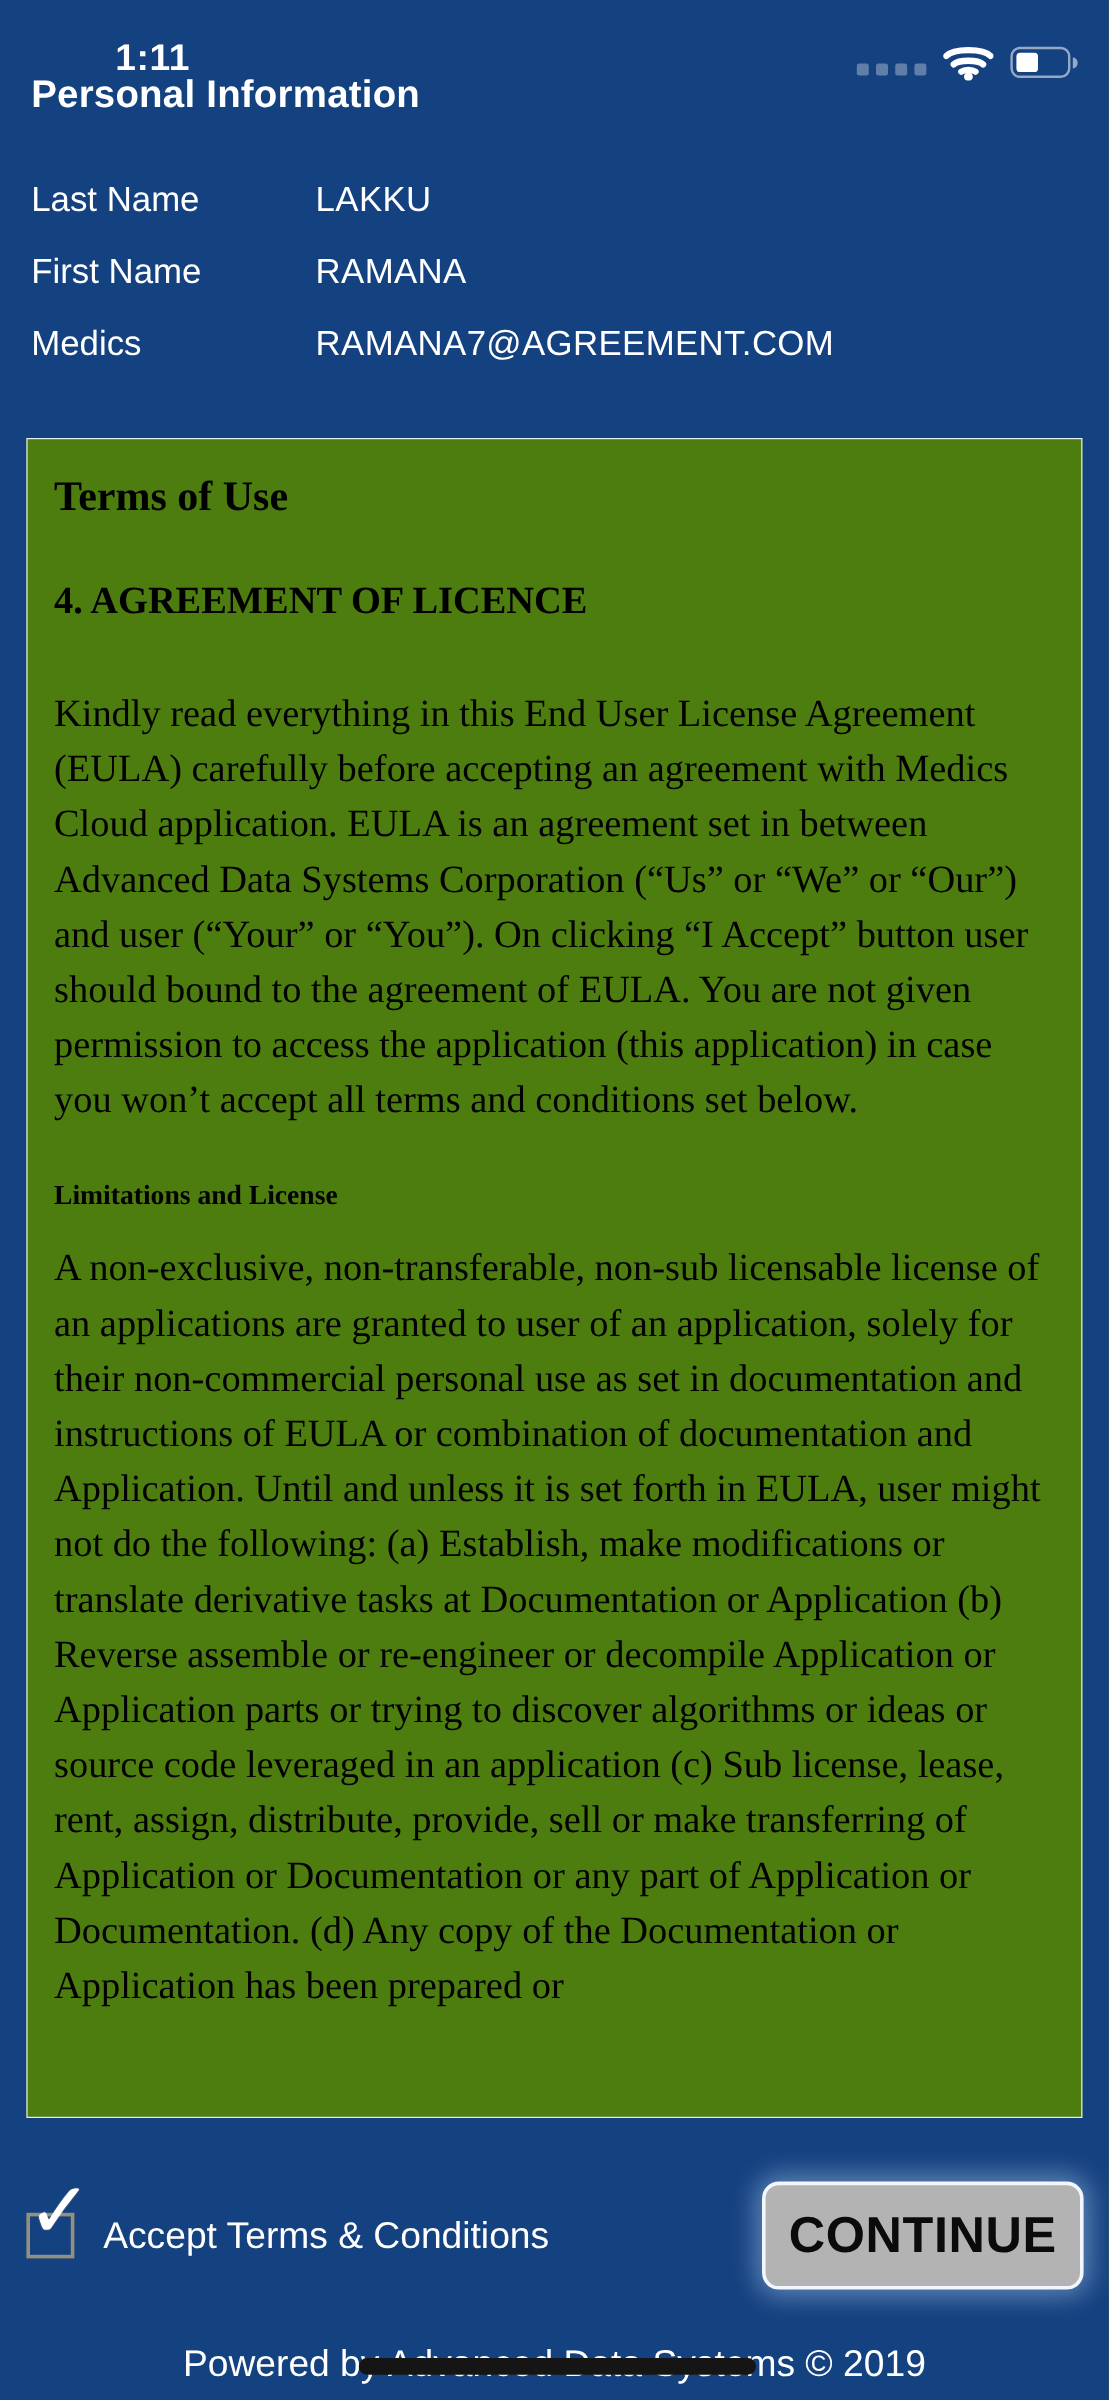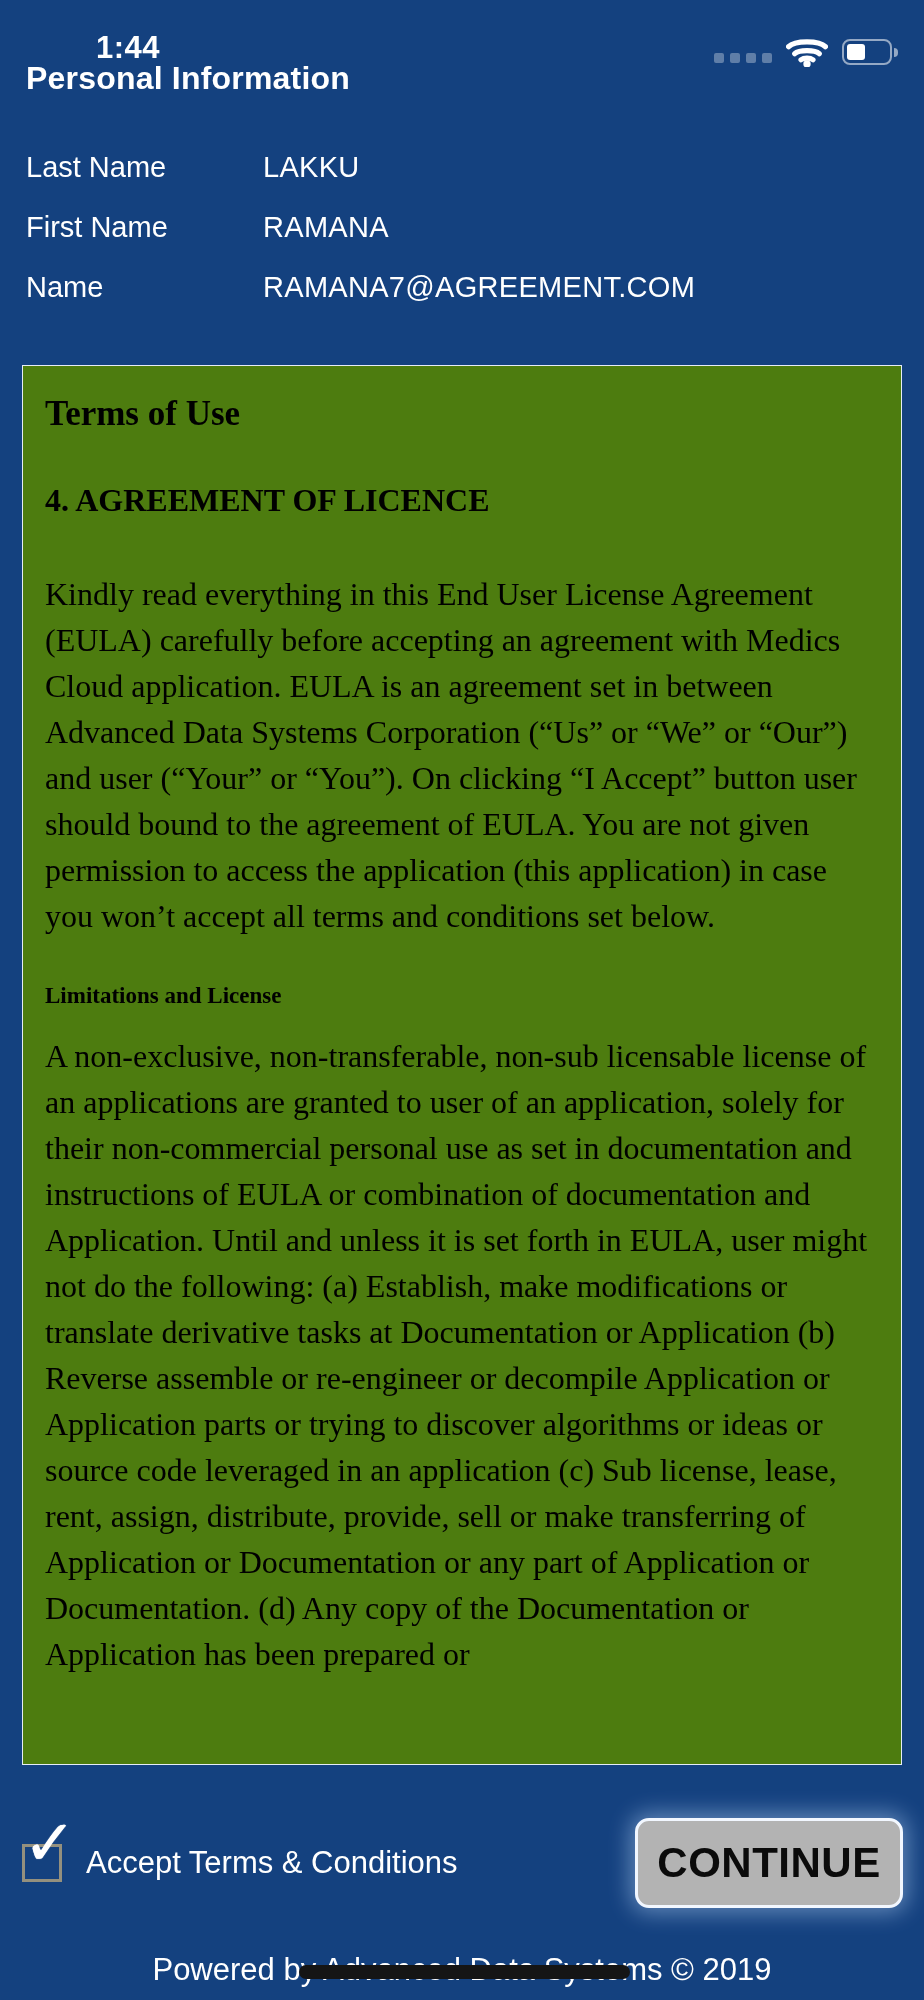--- a/index.html
+++ b/index.html
@@ -95,21 +95,21 @@
   .redaction-bar{
     position:absolute;left:299px;top:1965px;width:331px;height:14px;
     background:#151515;border-radius:8px;
   }
 </style>
 </head>
 <body>
 
 <div class="stage">
 
-  <div class="time">1:44</div>
+  <div class="time">1:11</div>
   <div class="status-icons">
     <div class="cell-dots">
       <span></span>
         <span></span>
         <span></span>
         <span></span>
     </div>
     <svg width="42" height="32" viewBox="0 0 24 18">
       <path d="M1.5 6.5 C5 2.8, 19 2.8, 22.5 6.5" stroke="#fff" stroke-width="3" fill="none" stroke-linecap="round"></path>
       <path d="M5 10.5 C7.5 8.2, 16.5 8.2, 19 10.5" stroke="#fff" stroke-width="3" fill="none" stroke-linecap="round"></path>
@@ -126,21 +126,21 @@
   <div class="fields">
     <div class="field-row">
       <div class="field-label">Last Name</div>
       <div class="field-value">LAKKU</div>
     </div>
     <div class="field-row">
       <div class="field-label">First Name</div>
       <div class="field-value">RAMANA</div>
     </div>
     <div class="field-row">
-      <div class="field-label">Name</div>
+      <div class="field-label">Medics</div>
       <div class="field-value">RAMANA7@AGREEMENT.COM</div>
     </div>
   </div>
 
   <div class="terms-panel">
     <h1 class="terms-title">Terms of Use</h1>
     <h2 class="terms-h2">4. AGREEMENT OF LICENCE</h2>
     <p class="terms-p">Kindly read everything in this End User License Agreement (EULA) carefully before accepting an agreement with Medics Cloud application. EULA is an agreement set in between Advanced Data Systems Corporation (“Us” or “We” or “Our”) and user (“Your” or “You”). On clicking “I Accept” button user should bound to the agreement of EULA. You are not given permission to access the application (this application) in case you won’t accept all terms and conditions set below.</p>
     <h3 class="terms-h3">Limitations and License</h3>
     <p class="terms-p">A non-exclusive, non-transferable, non-sub licensable license of an applications are granted to user of an application, solely for their non-commercial personal use as set in documentation and instructions of EULA or combination of documentation and Application. Until and unless it is set forth in EULA, user might not do the following: (a) Establish, make modifications or translate derivative tasks at Documentation or Application (b) Reverse assemble or re-engineer or decompile Application or Application parts or trying to discover algorithms or ideas or source code leveraged in an application (c) Sub license, lease, rent, assign, distribute, provide, sell or make transferring of Application or Documentation or any part of Application or Documentation. (d) Any copy of the Documentation or Application has been prepared or</p>

